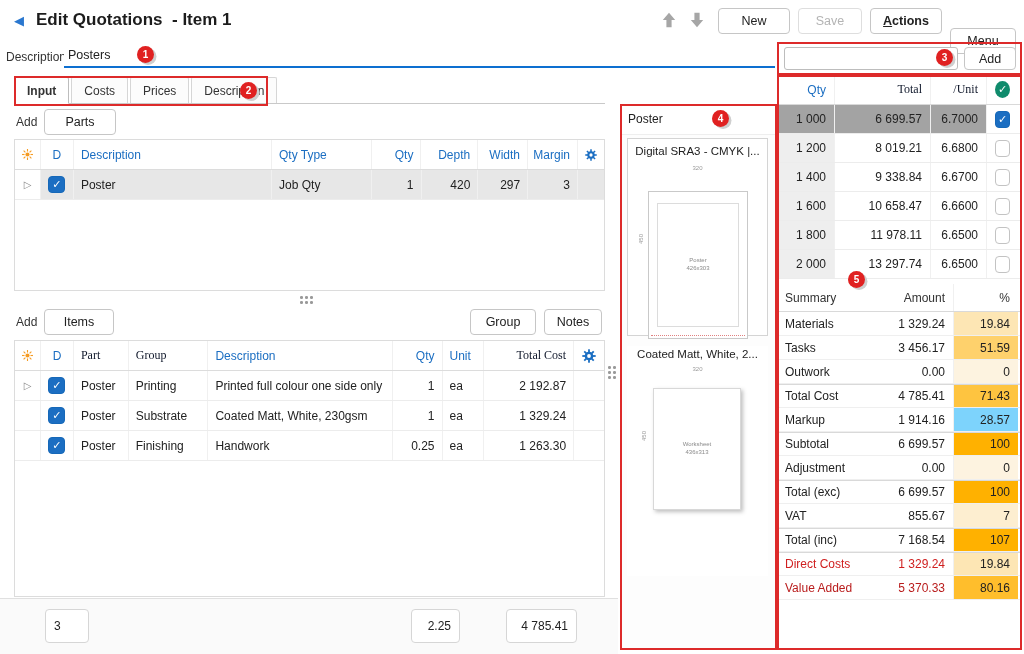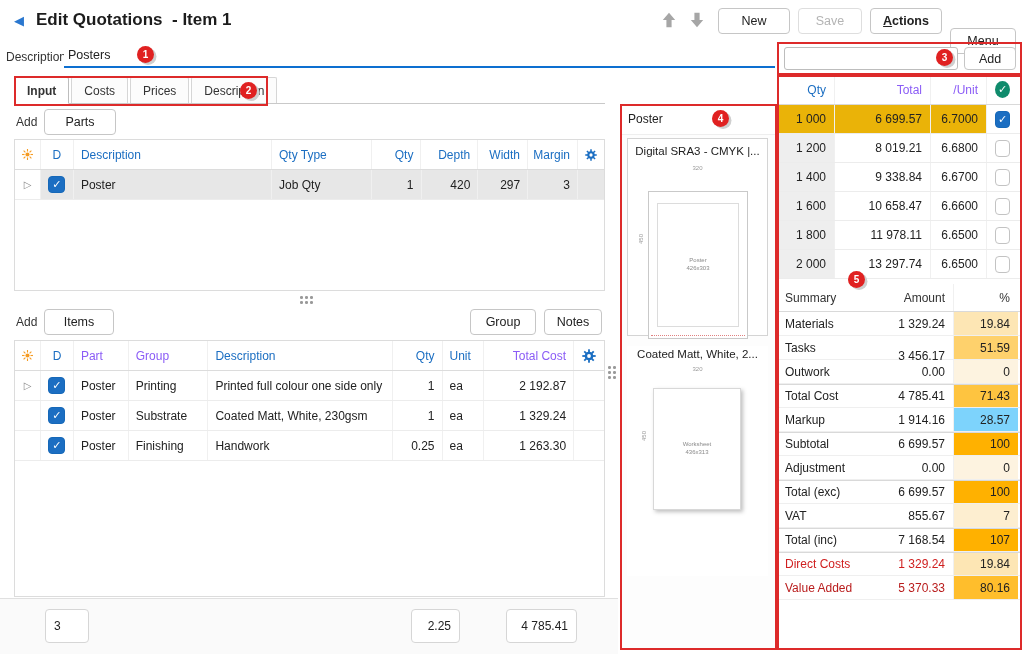--- a/index.html
+++ b/index.html
@@ -40,21 +40,21 @@
 
   
   .tbl{border:1px solid #dcdcdc;background:#fff;}
   .trow{display:flex;align-items:stretch;border-bottom:1px solid #ececec;background:#fff;}
   .trow.head{border-bottom:1px solid #dcdcdc;}
   .c{display:flex;align-items:center;padding:0 7px;border-right:1px solid #f0f0f0;height:100%;}
   .c:last-child{border-right:none;}
   .num{justify-content:flex-end;}
   .ctr{justify-content:center;}
   .hblue{color:#1b6ec2;}
-  .hdark{color:#8b5cf6;}
+  .hdark{color:#0f172a;font-family:Liberation Serif, serif;}
   .rowsel .c.shade{background:#e7e7e7;}
   .expander{color:#8a8a8a;font-size:10px;}
 
   .cb{width:17px;height:17px;border:1px solid #c3c3c3;border-radius:4px;background:#fff;
       display:flex;align-items:center;justify-content:center;cursor:pointer;}
   .cb .tick{display:none;color:#fff;font-size:11px;line-height:1;}
   .cb.on{background:#1b6ec2;border-color:#1668b8;}
   .cb.on .tick{display:block;}
 
   .dots-h{display:grid;grid-template-columns:repeat(3,3px);grid-template-rows:repeat(2,3px);gap:2px;}
@@ -75,21 +75,21 @@
               text-align:center;font-size:6px;color:#8a8a8a;line-height:1.3;}
   .bleedline{position:absolute;left:2px;right:2px;bottom:2px;border-bottom:1px dotted #e08080;}
 
   
   .rwrap{background:#fff;}
   .qrow{display:flex;height:29px;border-bottom:1px solid #ececec;background:#fff;}
   .qrow.head{height:30px;border-bottom:1px solid #d9d9d9;}
   .qc{display:flex;align-items:center;padding:0 8px;height:100%;border-right:1px solid #f0f0f0;}
   .qc:last-child{border-right:none;}
   .qc.qtycol{background:#eeeeee;}
-  .qrow.sel .qc.shade{background:#eab308;}
+  .qrow.sel .qc.shade{background:#a3a3a3;}
   .circle-check{width:17px;height:17px;border-radius:50%;background:#0f8b6c;color:#fff;
                 font-size:11px;display:flex;align-items:center;justify-content:center;}
 
   .srow{display:flex;height:24px;border-bottom:1px solid #efefef;background:#fff;}
   .srow.head{height:28px;border-bottom:1px solid #d9d9d9;color:#333;}
   .srow.sep{border-top:1px solid #d9d9d9;}
   .sc{display:flex;align-items:center;padding:0 8px;height:100%;}
   .srow .sc.pctc{border-left:1px solid #f0f0f0;}
   .srow.neg .lblc,.srow.neg .amtc{color:#d02020;}
   .srow.pos .lblc,.srow.pos .amtc{color:#b91c1c;}
@@ -420,21 +420,21 @@
         <div class="sc num pctc" style="width:65px;">%</div>
       </div>
 
       <div class="srow">
         <div class="sc lblc" style="width:100px;">Materials</div>
         <div class="sc num amtc" style="width:76px;">1 329.24</div>
         <div class="sc num pctc" style="width: 65px; background: rgb(253, 230, 180);">19.84</div>
       </div>
       <div class="srow">
         <div class="sc lblc" style="width:100px;">Tasks</div>
-        <div class="sc num amtc" style="width:76px;margin-top:8px;">3 456.17</div>
+        <div class="sc num amtc" style="width:76px;">3 456.17</div>
         <div class="sc num pctc" style="width: 65px; background: rgb(254, 209, 108);">51.59</div>
       </div>
       <div class="srow">
         <div class="sc lblc" style="width:100px;">Outwork</div>
         <div class="sc num amtc" style="width:76px;">0.00</div>
         <div class="sc num pctc" style="width: 65px; background: rgb(253, 243, 224);">0</div>
       </div>
       <div class="srow sep">
         <div class="sc lblc" style="width:100px;">Total Cost</div>
         <div class="sc num amtc" style="width:76px;">4 785.41</div>

